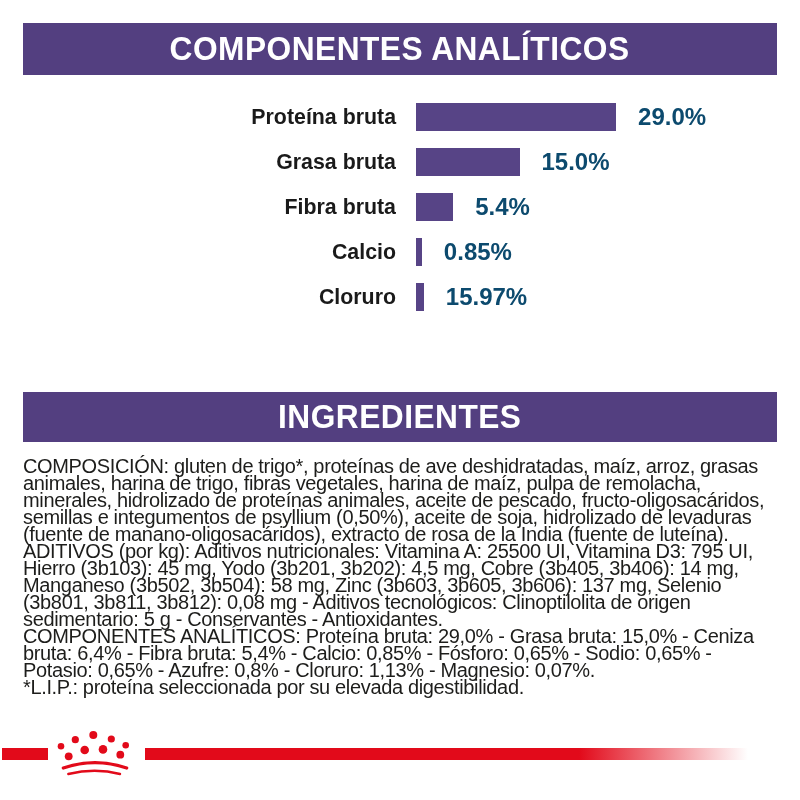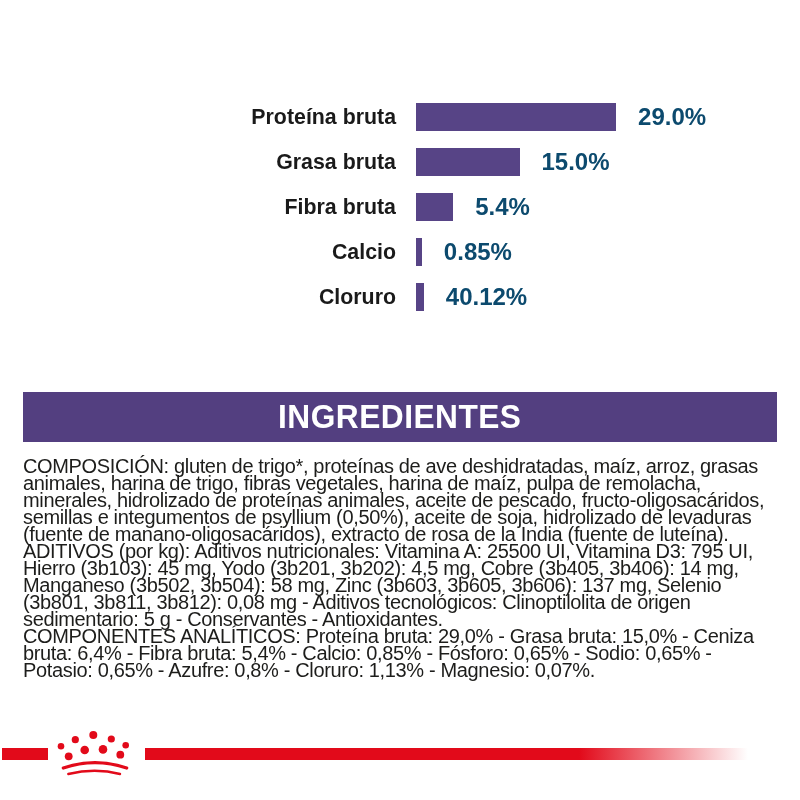--- a/index.html
+++ b/index.html
@@ -39,20 +39,23 @@
   .body-text p{margin:0;}
   .footer-art{position:absolute;left:0;top:720px;width:800px;height:80px;}
   .red-fill{fill:var(--red);}
   .red-stroke{stroke:var(--red);fill:none;}
 </style>
 </head>
 <body>
 
 <div class="canvas">
 
+  <div class="section-header" id="header-analytical">
+    <span class="title">COMPONENTES ANALÍTICOS</span>
+  </div>
 
   <div id="chart-rows">
       <div class="chart-row">
         <div class="chart-label">Proteína bruta</div>
         <div class="chart-bar" style="width: 200.1px;"></div>
         <div class="chart-value">29.0%</div>
       </div>
       <div class="chart-row">
         <div class="chart-label">Grasa bruta</div>
         <div class="chart-bar" style="width: 103.5px;"></div>
@@ -64,32 +67,33 @@
         <div class="chart-value">5.4%</div>
       </div>
       <div class="chart-row">
         <div class="chart-label">Calcio</div>
         <div class="chart-bar" style="width: 5.865px;"></div>
         <div class="chart-value">0.85%</div>
       </div>
       <div class="chart-row">
         <div class="chart-label">Cloruro</div>
         <div class="chart-bar" style="width: 7.797px;"></div>
-        <div class="chart-value">40.12%</div>
+        <div class="chart-value">15.97%</div>
       </div>
     </div>
 
   <div class="section-header" id="header-ingredients">
     <span class="title">INGREDIENTES</span>
   </div>
 
   <div class="body-text">
     <p>COMPOSICIÓN: gluten de trigo*, proteínas de ave deshidratadas, maíz, arroz, grasas animales, harina de trigo, fibras vegetales, harina de maíz, pulpa de remolacha, minerales, hidrolizado de proteínas animales, aceite de pescado, fructo-oligosacáridos, semillas e integumentos de psyllium (0,50%), aceite de soja, hidrolizado de levaduras (fuente de manano-oligosacáridos), extracto de rosa de la India (fuente de luteína).</p>
     <p>ADITIVOS (por kg): Aditivos nutricionales: Vitamina A: 25500 UI, Vitamina D3: 795 UI, Hierro (3b103): 45 mg, Yodo (3b201, 3b202): 4,5 mg, Cobre (3b405, 3b406): 14 mg, Manganeso (3b502, 3b504): 58 mg, Zinc (3b603, 3b605, 3b606): 137 mg, Selenio (3b801, 3b811, 3b812): 0,08 mg - Aditivos tecnológicos: Clinoptilolita de origen sedimentario: 5 g - Conservantes - Antioxidantes.</p>
     <p>COMPONENTES ANALÍTICOS: Proteína bruta: 29,0% - Grasa bruta: 15,0% - Ceniza bruta: 6,4% - Fibra bruta: 5,4% - Calcio: 0,85% - Fósforo: 0,65% - Sodio: 0,65% - Potasio: 0,65% - Azufre: 0,8% - Cloruro: 1,13% - Magnesio: 0,07%.</p>
+    <p>*L.I.P.: proteína seleccionada por su elevada digestibilidad.</p>
   </div>
 
   <svg class="footer-art" viewBox="0 0 800 80">
     <defs>
       <linearGradient id="fadeRight" x1="0" y1="0" x2="1" y2="0">
         <stop offset="0" style="stop-color:var(--red);stop-opacity:1"></stop>
         <stop offset="0.72" style="stop-color:var(--red);stop-opacity:1"></stop>
         <stop offset="1" style="stop-color:var(--red);stop-opacity:0"></stop>
       </linearGradient>
     </defs>

